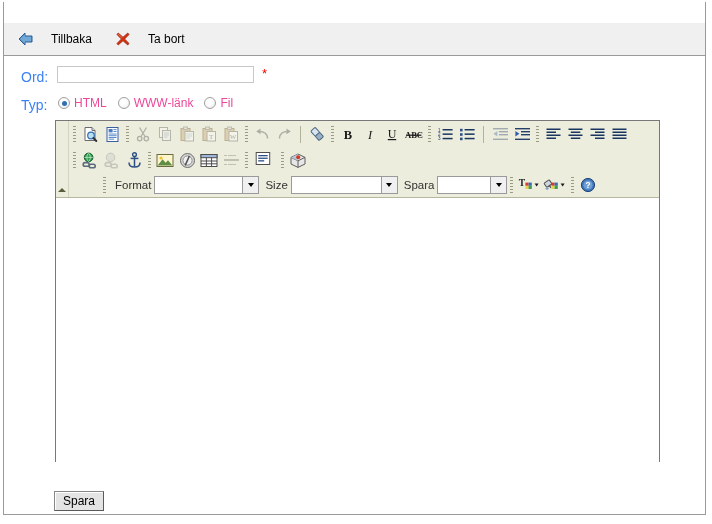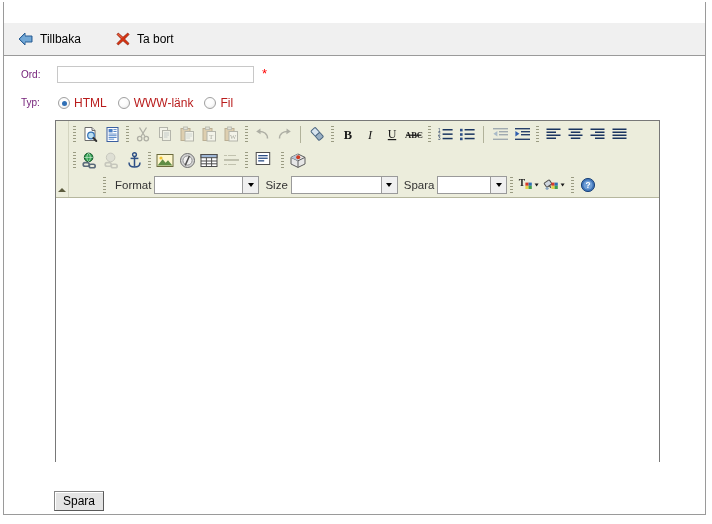--- a/index.html
+++ b/index.html
@@ -63,34 +63,34 @@
     background: #f0f0f0;
     border-bottom: 1px solid #9a9a9a;
     box-sizing: border-box;
   }
   .cmd {
     position: absolute;
     top: 7px;
     height: 18px;
     display: flex;
     align-items: center;
-    gap: 7px;
+    gap: 18px;
     cursor: pointer;
     font-size: 12px;
     color: #000;
   }
   .cmd-back { left: 14px; }
   .cmd-del  { left: 112px; }
   .cmd svg { display: block; }
 
   
   .lbl {
     position: absolute;
-    font-size: 10px;
-    color: #701a75;
+    font-size: 14px;
+    color: #3b82f6;
   }
   .lbl-ord { left: 21px; top: 69px; }
   .lbl-typ { left: 21px; top: 97px; }
 
   .txt-ord {
     position: absolute;
     left: 57px;
     top: 66px;
     width: 197px;
     height: 17px;
@@ -139,21 +139,21 @@
   .radio.on::after {
     content: "";
     position: absolute;
     left: 2.5px;
     top: 2.5px;
     width: 5px;
     height: 5px;
     border-radius: 50%;
     background: #2f6fb5;
   }
-  .radio-label { font-size: 12px; color: #b91c1c; }
+  .radio-label { font-size: 12px; color: #ec4899; }
 
   
   .editor {
     position: absolute;
     left: 55px;
     top: 120px;
     width: 605px;
     height: 342px;
     border: 1px solid #787878;
     box-sizing: border-box;

